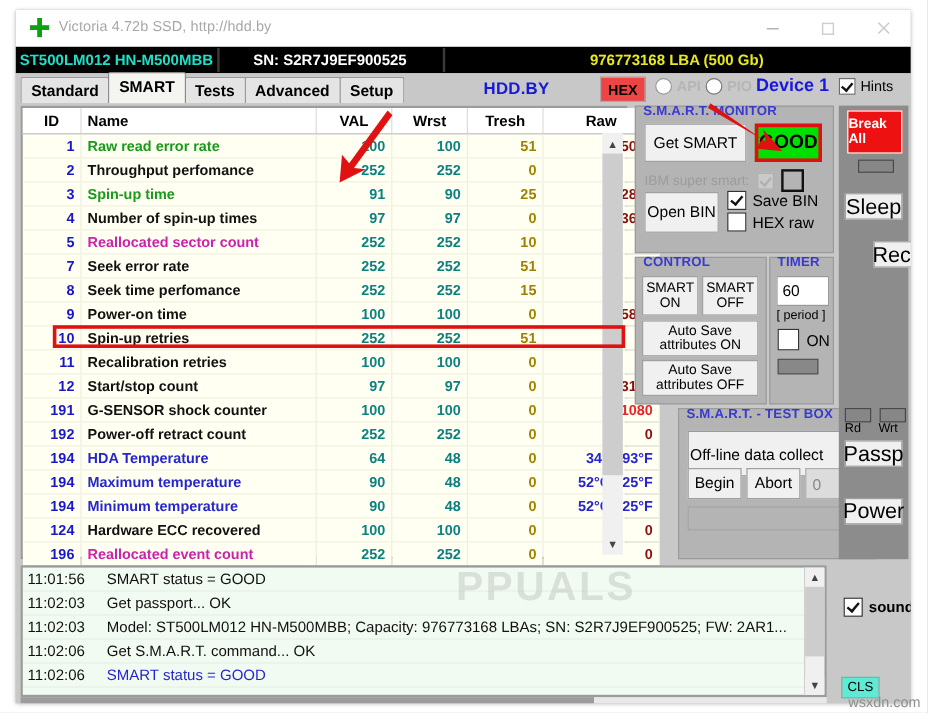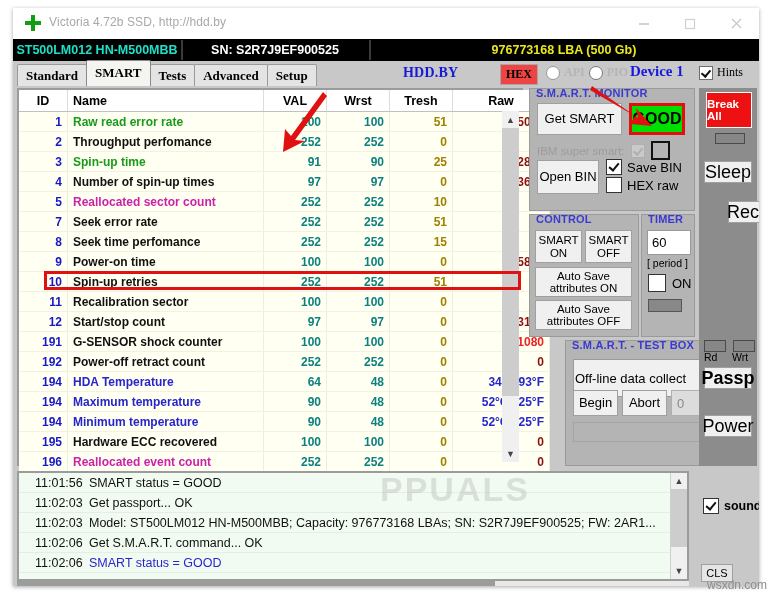--- a/index.html
+++ b/index.html
@@ -41,21 +41,21 @@
     font-size:12.5px;font-weight:bold;position:relative;}
   .devcell + .devcell::before{
     content:"";position:absolute;left:0;top:1px;height:20px;width:2px;background:#3a3a3a;
   }
   .dc1{width:168px;color:#1ee0c8;}
   .dc2{width:188px;color:#ffffff;}
   .dc3{width:146px;color:#23c723;}
   .dc4{flex:1;color:#e8e81e;}
   
   .tabstrip{
-    position:absolute;left:0;top:53px;width:746px;height:25px;background:#c8c8c8;font-family:Liberation Serif, serif;
+    position:absolute;left:0;top:53px;width:746px;height:25px;background:#c8c8c8;
   }
   .tabs{position:absolute;left:4px;top:0;display:flex;align-items:flex-end;height:25px;}
   .tab{
     height:21px;line-height:21px;padding:0 8px;margin-right:-1px;
     background:#e4e4e4;border:1px solid #9a9a9a;border-bottom:none;
     font-size:13px;font-weight:bold;color:#000;
     border-radius:2px 2px 0 0;
   }
   .tab.active{
     height:25px;line-height:24px;background:#f4f4f0;border-color:#8a8a8a;
@@ -215,53 +215,53 @@
     position:absolute;left:5px;width:48px;height:22px;background:#f0f0f0;
     border:1px solid #a0a0a0;box-sizing:border-box;
     display:flex;align-items:center;justify-content:center;font-size:18px;color:#000;
   }
   .sleepb{top:73px;}
   .recallb{top:113px;margin-left:24px;}
   .rdled{position:absolute;left:5px;top:252px;width:20px;height:10px;background:#878787;border:1px solid #4a4a4a;}
   .wrtled{position:absolute;left:34px;top:252px;width:20px;height:10px;background:#878787;border:1px solid #4a4a4a;}
   .rdlbl{position:absolute;left:5px;top:263px;font-size:10.5px;color:#000;}
   .wrtlbl{position:absolute;left:33px;top:263px;font-size:10.5px;color:#000;}
-  .passpb{top:279px;font-weight:bold;}
+  .passpb{top:279px;}
   .powerb{top:327px;}
   
   .logwrap{
     position:absolute;left:4px;top:385px;width:672px;height:110px;
     background:#f2fbf2;border:2px solid #9b9b9b;box-sizing:border-box;overflow:hidden;
   }
   .logrow{
     height:19px;display:flex;align-items:center;border-bottom:1px solid #e4eee4;
     font-size:12.5px;color:#111;
   }
-  .logtime{width:70px;padding-left:16px;box-sizing:border-box;}
+  .logtime{width:70px;padding-left:4px;box-sizing:border-box;}
   .logtext{flex:1;}
   .logtext.blue{color:#2626cc;}
   .lscroll{
     position:absolute;right:0;top:0;width:16px;bottom:0;background:#f0f0f0;
     border-left:1px solid #cfcfcf;
   }
   .lscroll .up,.lscroll .dn{
     position:absolute;left:0;width:16px;height:16px;display:flex;align-items:center;
     justify-content:center;font-size:9px;color:#444;background:#f0f0f0;
   }
   .lscroll .up{top:0;} .lscroll .dn{bottom:0;}
   .lscroll .thumb{position:absolute;left:0;top:16px;width:16px;height:58px;background:#cdcdcd;}
   .hscroll{
     position:absolute;left:4px;top:495px;width:672px;height:8px;background:#e8e8e8;
   }
   .hscroll .hthumb{position:absolute;left:0;top:0;width:478px;height:8px;background:#9c9c9c;}
   
   .soundrow{position:absolute;left:690px;top:412px;display:flex;align-items:center;gap:5px;}
   .soundlbl{font-size:12.5px;font-weight:bold;color:#000;}
   .clsbtn{
-    position:absolute;left:688px;top:478px;width:32px;height:18px;background:#e5e5e5;
+    position:absolute;left:688px;top:478px;width:32px;height:18px;background:#5eead4;
     border:1px solid #a0a0a0;box-sizing:border-box;display:flex;align-items:center;
     justify-content:center;font-size:11px;color:#000;
   }
   
   .redbox{
     position:absolute;left:25px;top:181px;width:477px;height:19px;
     border:3px solid #e01111;box-sizing:border-box;pointer-events:none;z-index:20;
   }
   .arrow{position:absolute;left:265px;top:92px;width:70px;height:65px;z-index:21;pointer-events:none;}
   .arrow2{position:absolute;left:590px;top:84px;width:70px;height:50px;z-index:21;pointer-events:none;}
@@ -429,21 +429,21 @@
               <td class="c-id">10</td>
               <td class="c-name" style="color: rgb(17, 17, 17);">Spin-up retries</td>
               <td class="c-val">252</td>
               <td class="c-wrst">252</td>
               <td class="c-tresh">51</td>
               <td class="c-raw" style="color: rgb(138, 16, 16);">0</td>
               <td class="c-health"></td>
             </tr>
             <tr>
               <td class="c-id">11</td>
-              <td class="c-name" style="color: rgb(17, 17, 17);">Recalibration sector</td>
+              <td class="c-name" style="color: rgb(17, 17, 17);">Recalibration retries</td>
               <td class="c-val">100</td>
               <td class="c-wrst">100</td>
               <td class="c-tresh">0</td>
               <td class="c-raw" style="color: rgb(138, 16, 16);">43</td>
               <td class="c-health"></td>
             </tr>
             <tr>
               <td class="c-id">12</td>
               <td class="c-name" style="color: rgb(17, 17, 17);">Start/stop count</td>
               <td class="c-val">97</td>
@@ -491,21 +491,21 @@
             <tr>
               <td class="c-id">194</td>
               <td class="c-name" style="color: rgb(38, 38, 204);">Minimum temperature</td>
               <td class="c-val">90</td>
               <td class="c-wrst">48</td>
               <td class="c-tresh">0</td>
               <td class="c-raw" style="color: rgb(38, 38, 204);">52°C/125°F</td>
               <td class="c-health"></td>
             </tr>
             <tr>
-              <td class="c-id">195</td>
+              <td class="c-id">124</td>
               <td class="c-name" style="color: rgb(17, 17, 17);">Hardware ECC recovered</td>
               <td class="c-val">100</td>
               <td class="c-wrst">100</td>
               <td class="c-tresh">0</td>
               <td class="c-raw" style="color: rgb(138, 16, 16);">0</td>
               <td class="c-health"></td>
             </tr>
             <tr>
               <td class="c-id">196</td>
               <td class="c-name" style="color: rgb(204, 34, 170);">Reallocated event count</td>

